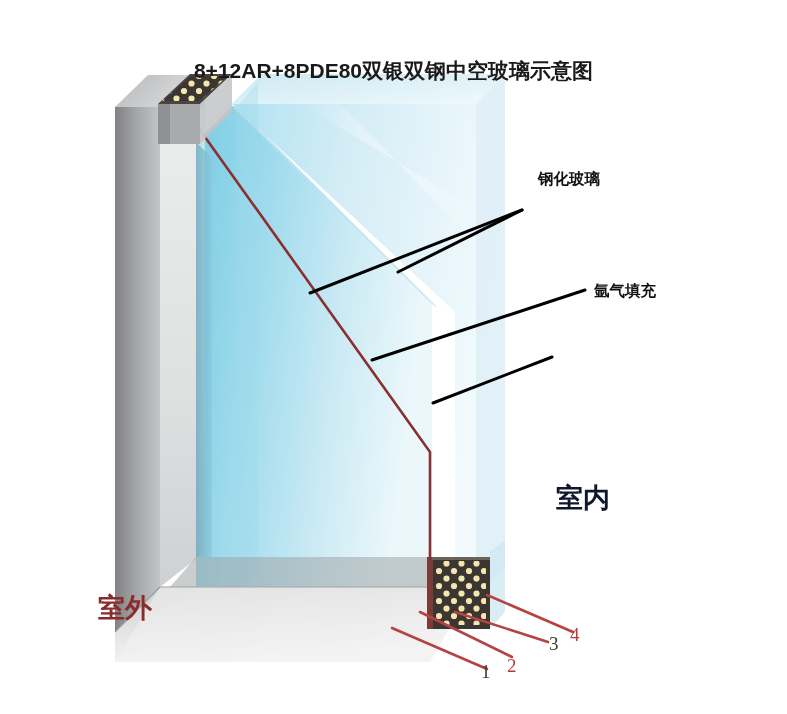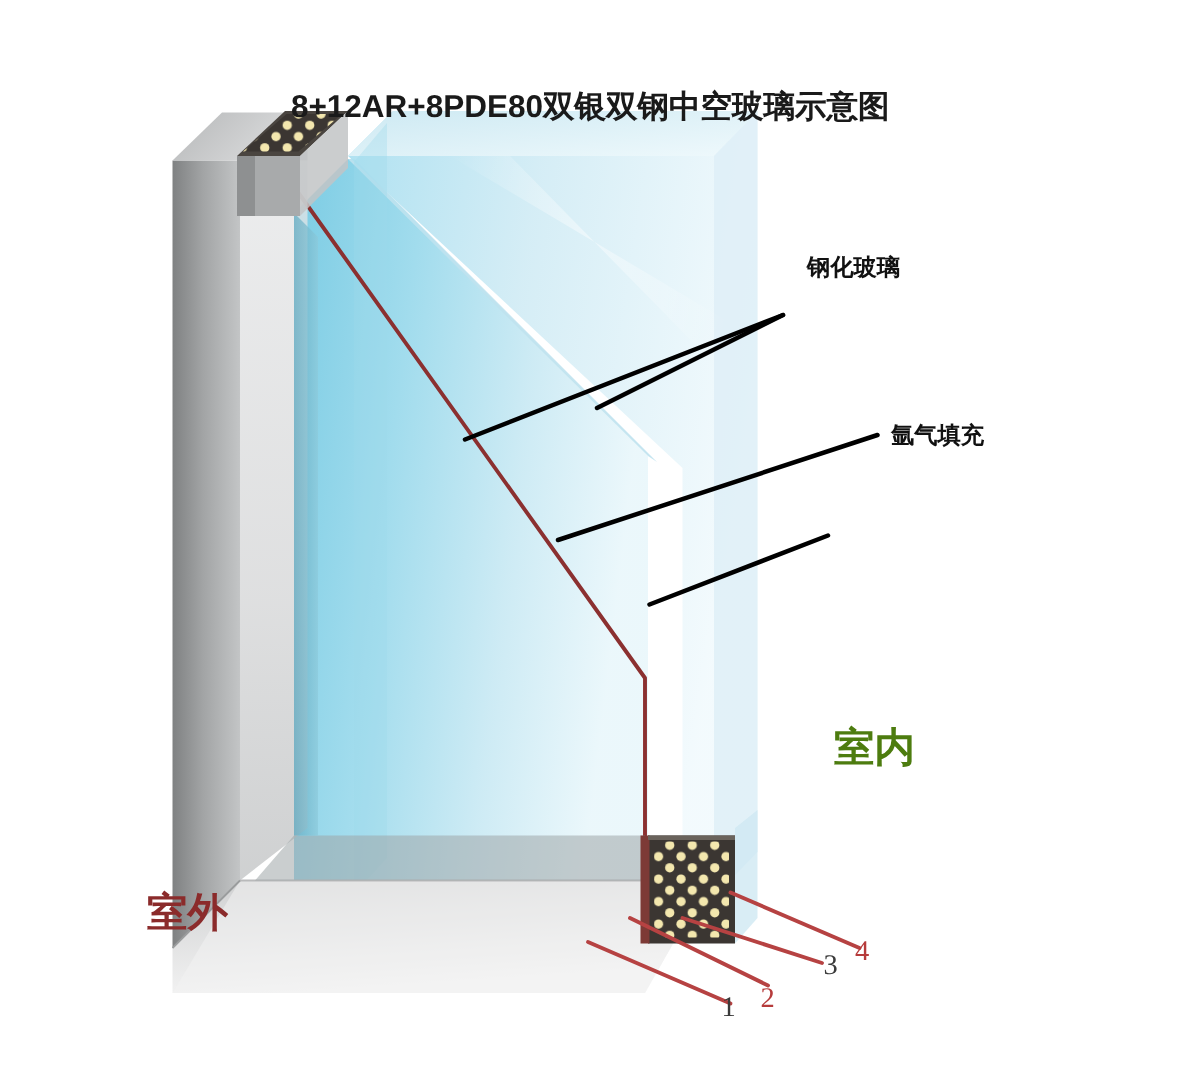--- a/index.html
+++ b/index.html
@@ -25,21 +25,21 @@
   }
   .anno-block{position:absolute;font-weight:bold;}
   .anno-block div{font-size:15.5px;color:#111;white-space:nowrap;line-height:30px;text-align:left;}
 
   .side-label{
     position:absolute;
     font-size:27px;
     font-weight:bold;
     white-space:nowrap;
   }
-  .indoor{color:#4d7c0f;}
+  .indoor{color:#0f172a;}
   .outdoor{color:#8b2b2b;}
 
   .num{
     position:absolute;
     font-size:19px;
     white-space:nowrap;
     font-family:"Liberation Serif","DejaVu Serif",serif;
   }
   .num-dark{color:#3a3a3a;}
   .num-red{color:#b63b3b;}

